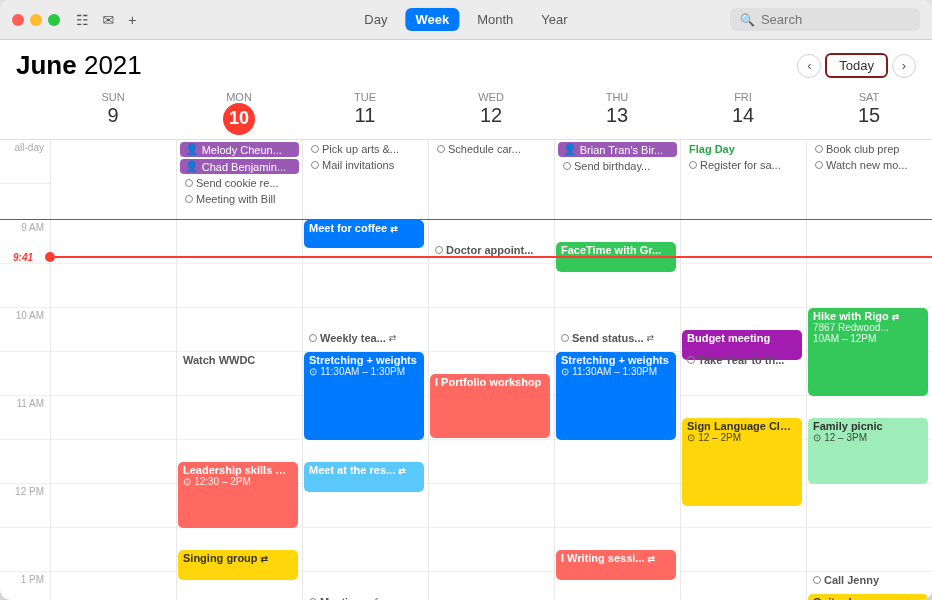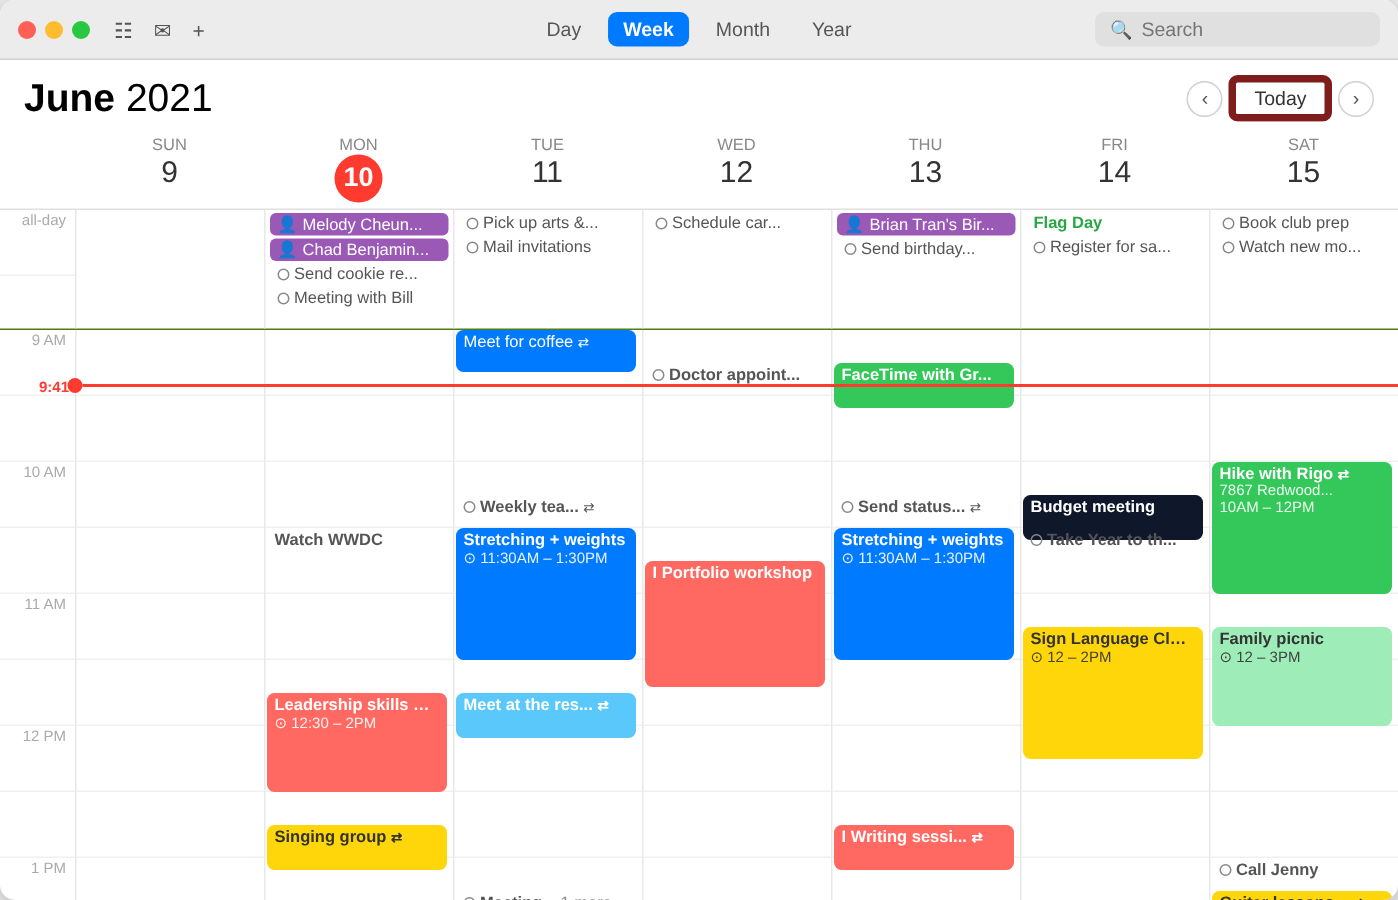--- a/index.html
+++ b/index.html
@@ -17,21 +17,21 @@
     .titlebar-nav { position: absolute; left: 50%; transform: translateX(-50%); display: flex; gap: 8px; }
     .nav-btn { background: none; border: none; cursor: pointer; font-size: 13px; color: #555; padding: 4px 10px; border-radius: 6px; }
     .nav-btn.active { background: #007aff; color: #fff; font-weight: 600; }
     .titlebar-search { position: absolute; right: 12px; display: flex; align-items: center; background: #e0e0e0; border-radius: 6px; padding: 4px 10px; gap: 6px; width: 190px; }
     .titlebar-search input { background: none; border: none; outline: none; font-size: 13px; color: #333; width: 100%; }
 
     .header { display: flex; align-items: center; padding: 10px 16px 0 16px; background: #fff; }
     .month-title { font-size: 26px; font-weight: 300; color: #000; }
     .month-title strong { font-weight: 700; }
     .nav-buttons { margin-left: auto; display: flex; align-items: center; gap: 4px; }
-    .today-btn { background: none; border: 5px solid #7f1d1d; border-radius: 6px; padding: 3px 12px; font-size: 13px; cursor: pointer; color: #333; }
+    .today-btn { background: none; border: 2px solid #7f1d1d; border-radius: 6px; padding: 3px 12px; font-size: 13px; cursor: pointer; color: #333; }
     .chevron-btn { background: none; border: 1px solid #d0d0d0; border-radius: 50%; width: 24px; height: 24px; display: flex; align-items: center; justify-content: center; cursor: pointer; font-size: 13px; color: #555; }
 
     .calendar-container { flex: 1; overflow: hidden; display: flex; flex-direction: column; }
 
     .day-headers { display: grid; grid-template-columns: 50px repeat(7, 1fr); border-bottom: 1px solid #e0e0e0; background: #fff; padding-top: 6px; }
     .day-header { text-align: center; padding: 4px 0; }
     .day-name { font-size: 11px; color: #888; text-transform: uppercase; }
     .day-num { font-size: 20px; font-weight: 300; color: #333; line-height: 1.2; }
     .day-num.today { background: #ff3b30; color: #fff; border-radius: 50%; width: 32px; height: 32px; display: flex; align-items: center; justify-content: center; margin: 0 auto; font-weight: 600; font-size: 18px; }
     .allday-spacer { }
@@ -278,21 +278,21 @@
               <div style="height:44px;border-bottom:1px solid #f0f0f0"></div>
               <div style="height:44px;border-bottom:1px solid #f0f0f0"></div>
               <div style="height:44px;border-bottom:1px solid #f0f0f0"></div>
               <div style="height:44px;border-bottom:1px solid #f0f0f0"></div>
               <div style="height:44px;border-bottom:1px solid #f0f0f0"></div>
               <div style="height:44px;border-bottom:1px solid #f0f0f0"></div>
           </div>
         </div>
 
         <div style="position:absolute;top:30px;left:0;right:0;z-index:20;display:flex;align-items:center;">
-          <div style="width:50px;text-align:right;padding-right:4px;">
+          <div style="width:50px;text-align:center;padding-right:4px;font-style:italic;">
             <span style="font-size:10px;color:#ff3b30;font-weight:600;">9:41</span>
           </div>
           <div style="flex:1;display:flex;align-items:center;">
             <div style="width:10px;height:10px;border-radius:50%;background:#ff3b30;margin-left:-5px;flex-shrink:0;"></div>
             <div style="flex:1;height:1.5px;background:#ff3b30;"></div>
           </div>
         </div>
 
         <div id="events-overlay" style="position:absolute;top:0;left:50px;right:0;bottom:0;pointer-events:none;">
 
@@ -300,21 +300,21 @@
               <div style="font-weight:600;white-space:nowrap;overflow:hidden;text-overflow:ellipsis;">Watch WWDC</div>
             </div>
             <div style="position: absolute; left: 128px; width: 120px; top: 242px; height: 66px; border-radius: 5px; padding: 2px 5px; font-size: 11px; overflow: hidden; cursor: pointer; pointer-events: all; z-index: 5; background: rgb(255, 105, 97); color: rgb(255, 255, 255);">
               <div style="font-weight:600;white-space:nowrap;overflow:hidden;text-overflow:ellipsis;">Leadership skills meeting</div>
               <div style="font-size:10px;opacity:0.9;">⊙ 12:30 – 2PM</div>
             </div>
             <div style="position: absolute; left: 128px; width: 120px; top: 330px; height: 30px; border-radius: 5px; padding: 2px 5px; font-size: 11px; overflow: hidden; cursor: pointer; pointer-events: all; z-index: 5; background: rgb(255, 214, 10); color: rgb(51, 51, 51);">
               <div style="font-weight:600;white-space:nowrap;overflow:hidden;text-overflow:ellipsis;">Singing group <span style="font-size:9px;">⇄</span></div>
             </div>
             <div style="position: absolute; left: 254px; width: 120px; top: 0px; height: 28px; border-radius: 5px; padding: 2px 5px; font-size: 11px; overflow: hidden; cursor: pointer; pointer-events: all; z-index: 5; background: rgb(0, 122, 255); color: rgb(255, 255, 255);">
-              <div style="font-weight:400;white-space:nowrap;overflow:hidden;text-overflow:ellipsis;">Meet for coffee <span style="font-size:9px;">⇄</span></div>
+              <div style="font-weight:700;white-space:nowrap;overflow:hidden;text-overflow:ellipsis;">Meet for coffee <span style="font-size:9px;">⇄</span></div>
             </div>
             <div style="position: absolute; left: 254px; width: 120px; top: 110px; height: 28px; border-radius: 5px; padding: 2px 5px; font-size: 11px; overflow: hidden; cursor: pointer; pointer-events: all; z-index: 5; background: transparent; color: rgb(85, 85, 85);">
               <div style="display:flex;align-items:center;gap:3px;">
                 <span style="width:8px;height:8px;border-radius:50%;border:1.5px solid #888;display:inline-block;flex-shrink:0;"></span>
                 <span style="font-weight:600;white-space:nowrap;overflow:hidden;text-overflow:ellipsis;">Weekly tea...</span> 
                 <span style="font-size:9px;">⇄</span>
               </div>
             </div>
             <div style="position: absolute; left: 254px; width: 120px; top: 132px; height: 88px; border-radius: 5px; padding: 2px 5px; font-size: 11px; overflow: hidden; cursor: pointer; pointer-events: all; z-index: 5; background: rgb(0, 122, 255); color: rgb(255, 255, 255);">
               <div style="font-weight:600;white-space:nowrap;overflow:hidden;text-overflow:ellipsis;">Stretching + weights</div>
@@ -329,41 +329,41 @@
                 <span style="font-weight:600;white-space:nowrap;overflow:hidden;text-overflow:ellipsis;">Meeting...</span> 
                 <span style="color:#888;">1 more</span>
               </div>
             </div>
             <div style="position: absolute; left: 380px; width: 120px; top: 22px; height: 30px; border-radius: 5px; padding: 2px 5px; font-size: 11px; overflow: hidden; cursor: pointer; pointer-events: all; z-index: 5; background: transparent; color: rgb(85, 85, 85);">
               <div style="display:flex;align-items:center;gap:3px;">
                 <span style="width:8px;height:8px;border-radius:50%;border:1.5px solid #888;display:inline-block;flex-shrink:0;"></span>
                 <span style="font-weight:600;white-space:nowrap;overflow:hidden;text-overflow:ellipsis;">Doctor appoint...</span>
               </div>
             </div>
-            <div style="position: absolute; left: 380px; width: 120px; top: 154px; height: 84px; border-radius: 5px; padding: 2px 5px; font-size: 11px; overflow: hidden; cursor: pointer; pointer-events: all; z-index: 5; background: rgb(255, 105, 97); color: rgb(255, 255, 255);">
+            <div style="position: absolute; left: 380px; width: 120px; top: 154px; height: 64px; border-radius: 5px; padding: 2px 5px; font-size: 11px; overflow: hidden; cursor: pointer; pointer-events: all; z-index: 5; background: rgb(255, 105, 97); color: rgb(255, 255, 255);">
               <div style="font-weight:600;white-space:nowrap;overflow:hidden;text-overflow:ellipsis;">I Portfolio workshop</div>
             </div>
             <div style="position: absolute; left: 506px; width: 120px; top: 22px; height: 30px; border-radius: 5px; padding: 2px 5px; font-size: 11px; overflow: hidden; cursor: pointer; pointer-events: all; z-index: 5; background: rgb(52, 199, 89); color: rgb(255, 255, 255);">
               <div style="font-weight:600;white-space:nowrap;overflow:hidden;text-overflow:ellipsis;">FaceTime with Gr...</div>
             </div>
             <div style="position: absolute; left: 506px; width: 120px; top: 110px; height: 28px; border-radius: 5px; padding: 2px 5px; font-size: 11px; overflow: hidden; cursor: pointer; pointer-events: all; z-index: 5; background: transparent; color: rgb(85, 85, 85);">
               <div style="display:flex;align-items:center;gap:3px;">
                 <span style="width:8px;height:8px;border-radius:50%;border:1.5px solid #888;display:inline-block;flex-shrink:0;"></span>
                 <span style="font-weight:600;white-space:nowrap;overflow:hidden;text-overflow:ellipsis;">Send status...</span> 
                 <span style="font-size:9px;">⇄</span>
               </div>
             </div>
             <div style="position: absolute; left: 506px; width: 120px; top: 132px; height: 88px; border-radius: 5px; padding: 2px 5px; font-size: 11px; overflow: hidden; cursor: pointer; pointer-events: all; z-index: 5; background: rgb(0, 122, 255); color: rgb(255, 255, 255);">
               <div style="font-weight:600;white-space:nowrap;overflow:hidden;text-overflow:ellipsis;">Stretching + weights</div>
               <div style="font-size:10px;opacity:0.9;">⊙ 11:30AM – 1:30PM</div>
             </div>
             <div style="position: absolute; left: 506px; width: 120px; top: 330px; height: 30px; border-radius: 5px; padding: 2px 5px; font-size: 11px; overflow: hidden; cursor: pointer; pointer-events: all; z-index: 5; background: rgb(255, 105, 97); color: rgb(255, 255, 255);">
               <div style="font-weight:600;white-space:nowrap;overflow:hidden;text-overflow:ellipsis;">I Writing sessi... <span style="font-size:9px;">⇄</span></div>
             </div>
-            <div style="position: absolute; left: 632px; width: 120px; top: 110px; height: 30px; border-radius: 5px; padding: 2px 5px; font-size: 11px; overflow: hidden; cursor: pointer; pointer-events: all; z-index: 5; background: #0f172a; color: rgb(255, 255, 255);">
+            <div style="position: absolute; left: 632px; width: 120px; top: 110px; height: 30px; border-radius: 5px; padding: 2px 5px; font-size: 11px; overflow: hidden; cursor: pointer; pointer-events: all; z-index: 5; background: #a21caf; color: rgb(255, 255, 255);">
               <div style="font-weight:600;white-space:nowrap;overflow:hidden;text-overflow:ellipsis;">Budget meeting</div>
             </div>
             <div style="position: absolute; left: 632px; width: 120px; top: 132px; height: 28px; border-radius: 5px; padding: 2px 5px; font-size: 11px; overflow: hidden; cursor: pointer; pointer-events: all; z-index: 5; background: transparent; color: rgb(85, 85, 85);">
               <div style="display:flex;align-items:center;gap:3px;">
                 <span style="width:8px;height:8px;border-radius:50%;border:1.5px solid #888;display:inline-block;flex-shrink:0;"></span>
                 <span style="font-weight:600;white-space:nowrap;overflow:hidden;text-overflow:ellipsis;">Take Year to th...</span>
               </div>
             </div>
             <div style="position: absolute; left: 632px; width: 120px; top: 198px; height: 88px; border-radius: 5px; padding: 2px 5px; font-size: 11px; overflow: hidden; cursor: pointer; pointer-events: all; z-index: 5; background: rgb(255, 214, 10); color: rgb(51, 51, 51);">
               <div style="font-weight:600;white-space:nowrap;overflow:hidden;text-overflow:ellipsis;">Sign Language Club <span style="font-size:9px;">⇄</span></div>

